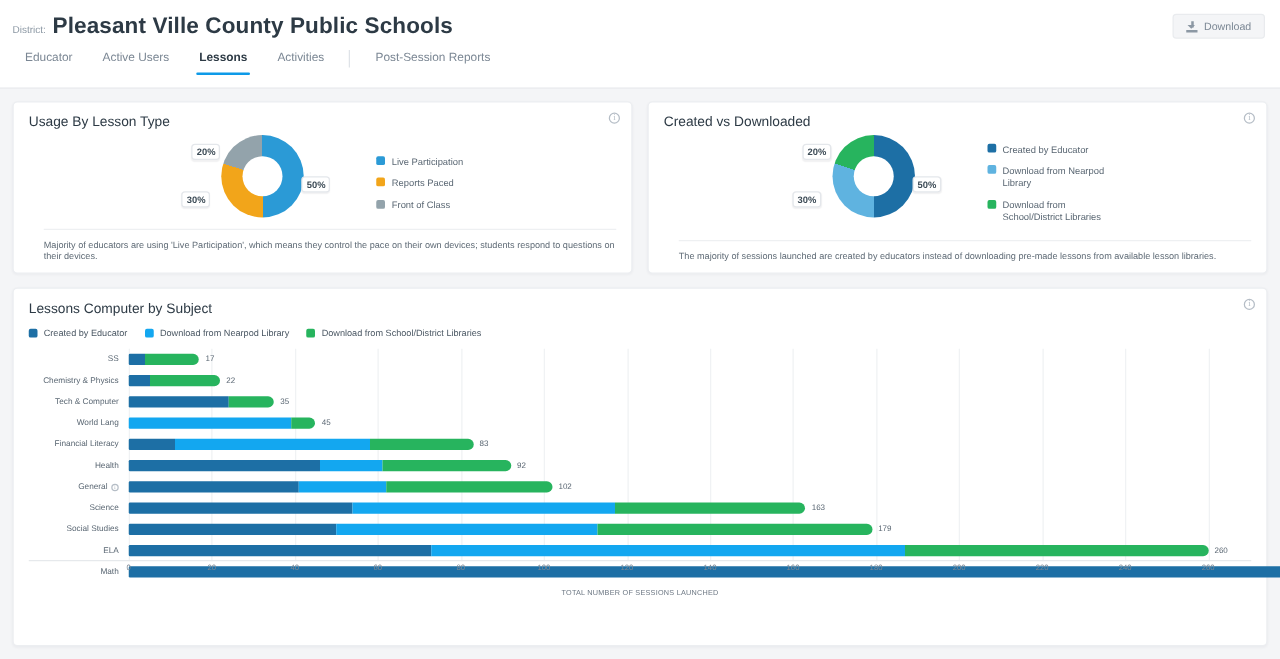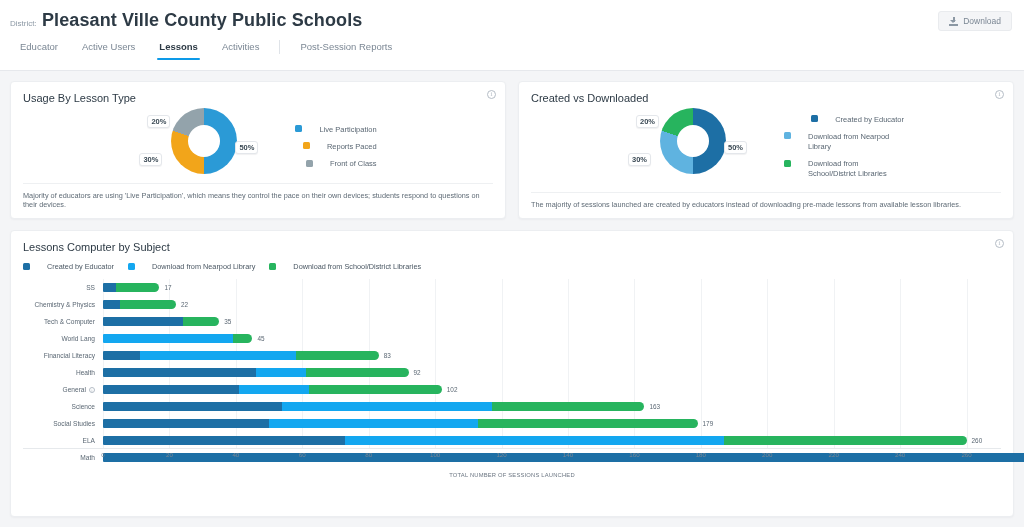--- a/index.html
+++ b/index.html
@@ -82,26 +82,26 @@
   .pct {
     position: absolute; background: #fff; border: 1px solid #e4e7eb; border-radius: 3px;
     font-size: 7.5px; font-weight: bold; color: #3b4a55; padding: 1px 3px;
     box-shadow: 0 1px 1px rgba(16,24,40,.06);
   }
   .pct-50 { left: 96px; top: 33px; }
   .pct-30 { left: 0px;  top: 45px; }
   .pct-20 { left: 8px;  top: 7px; }
 
   .legend { display: flex; flex-direction: column; gap: 7px; padding-left: 6px; }
-  .legend-item { display: flex; align-items: flex-start; gap: 17px; font-size: 7.5px; color: #5a6773; justify-content: flex-end; }
+  .legend-item { display: flex; align-items: flex-start; gap: 5px; font-size: 7.5px; color: #5a6773; }
   .legend-swatch { width: 7px; height: 7px; border-radius: 1.5px; flex: 0 0 auto; margin-top: .5px; }
   .legend-label { line-height: 1.35; max-width: 96px; }
 
   .card-footer {
-    position: absolute; left: 12px; right: 12px; bottom: 9px;
+    position: absolute; left: 24px; right: 12px; bottom: 9px;
     border-top: 1px solid #eef0f2; padding-top: 7px;
     font-size: 7.3px; color: #5f6b76;
   }
 
   
   .card-bottom { margin-top: 11px; height: 287px; padding: 10px 12px 6px 12px; }
   .chart-legend { display: flex; gap: 14px; margin-top: 9px; }
   .chart-legend .legend-item { font-size: 7.3px; color: #4a5763; align-items: center; }
 
   .plot { position: relative; margin-top: 8px; height: 188px; }

